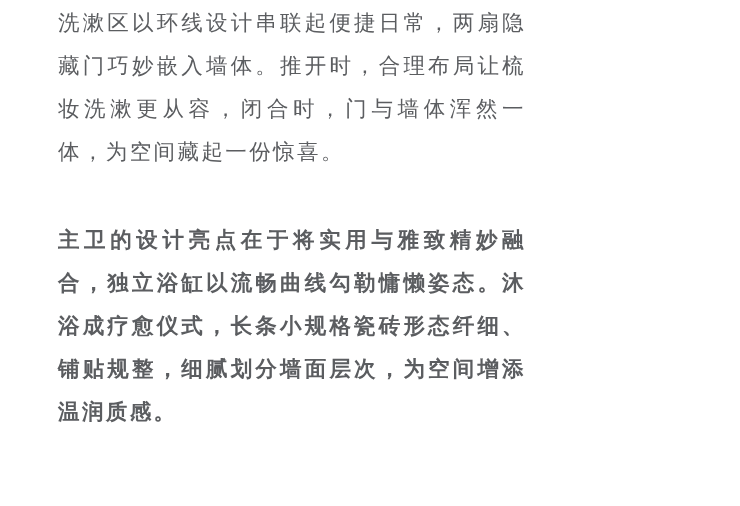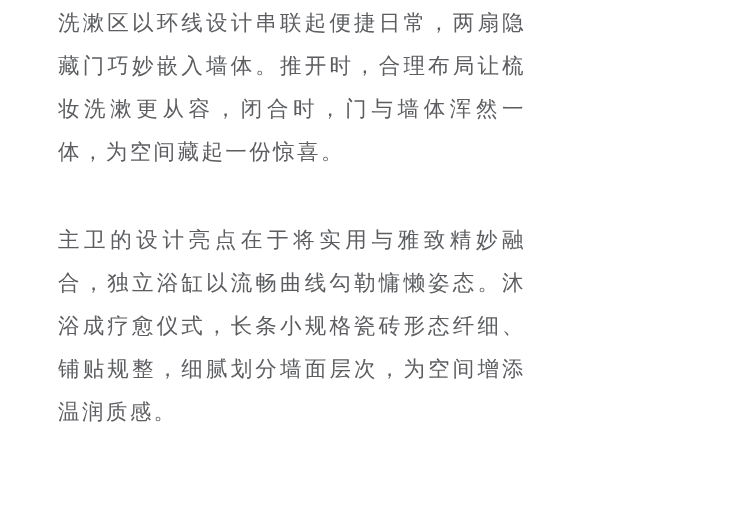--- a/index.html
+++ b/index.html
@@ -30,20 +30,21 @@
     font-size: 21.5px;
     line-height: 43px;
     letter-spacing: 2.4px;
     text-align: justify;
     text-justify: inter-character;
     margin: 0;
     word-break: break-all;
   }
   .para + .para {
     margin-top: 45px;
+    font-weight: bold;
   }
 </style>
 </head>
 <body>
 
 <div class="page">
   <div class="article">
     <p class="para">洗漱区以环线设计串联起便捷日常，两扇隐藏门巧妙嵌入墙体。推开时，合理布局让梳妆洗漱更从容，闭合时，门与墙体浑然一体，为空间藏起一份惊喜。</p>
     <p class="para">主卫的设计亮点在于将实用与雅致精妙融合，独立浴缸以流畅曲线勾勒慵懒姿态。沐浴成疗愈仪式，长条小规格瓷砖形态纤细、铺贴规整，细腻划分墙面层次，为空间增添温润质感。</p>
   </div>

